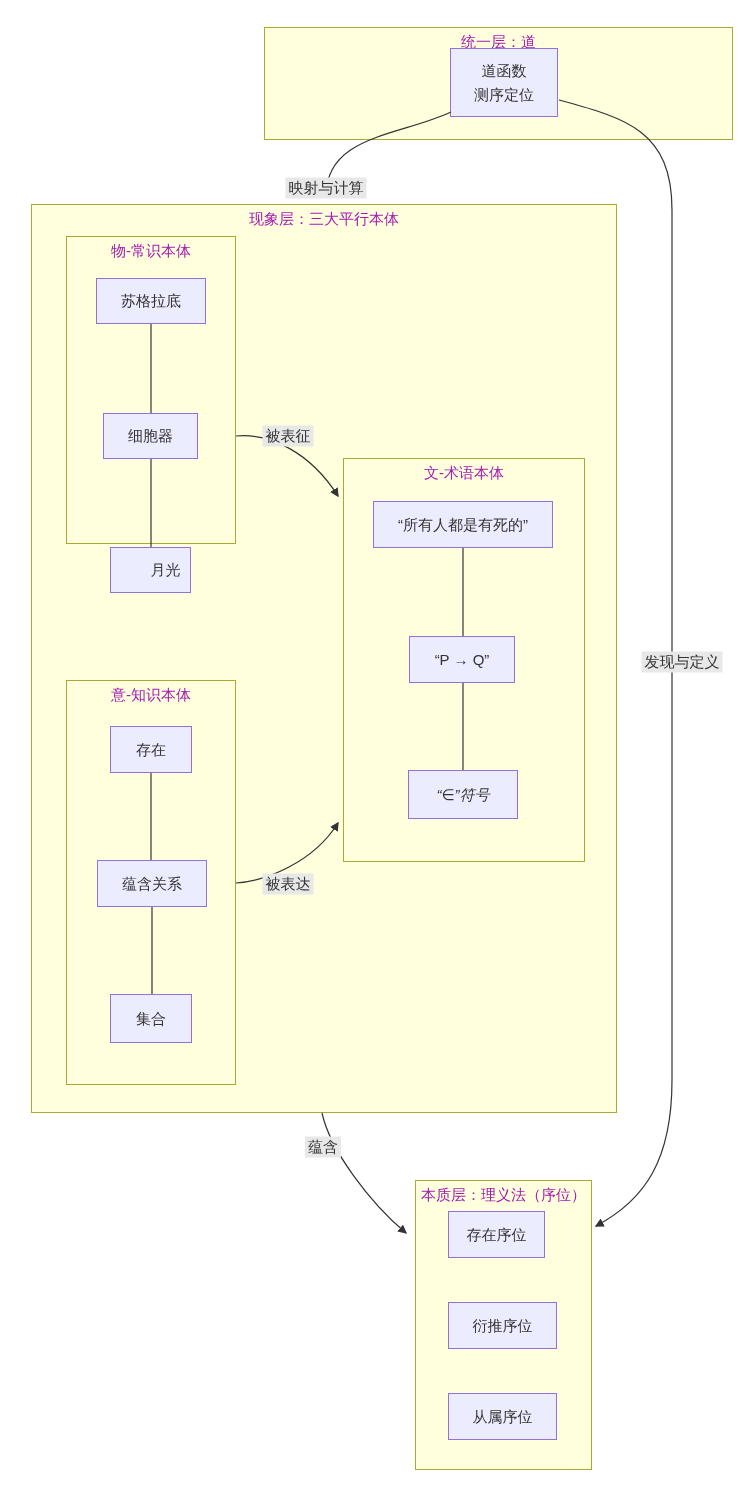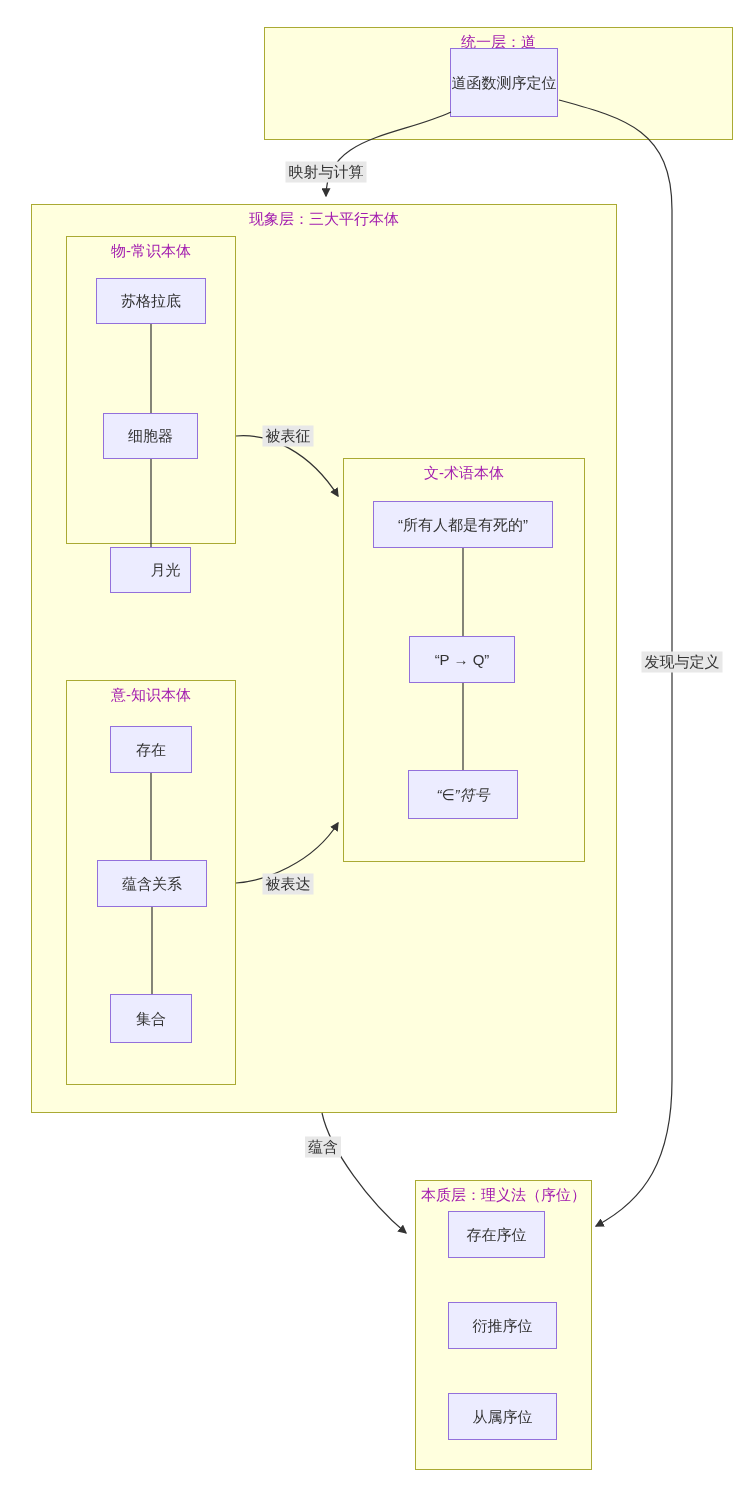--- a/index.html
+++ b/index.html
@@ -28,20 +28,21 @@
     padding-top: 5px;
     font-size: 15px;
     color: #a21caf;
   }
   .node {
     position: absolute;
     background: #ececff;
     border: 1px solid #9370db;
     box-sizing: border-box;
     display: flex;
+    flex-direction: column;
     align-items: center;
     justify-content: center;
     text-align: center;
     font-size: 15px;
     line-height: 1.55;
     color: #333333;
     z-index: 2;
   }
   svg.edges {
     position: absolute;
@@ -125,19 +126,19 @@
       <path d="M463,548 L463,636"></path>
       <path d="M463,683 L463,770"></path>
       <path d="M451,112 C400,136 326,135 326,196" marker-end="url(#arrow)"></path>
       <path d="M559,100 C625,118 672,130 672,210 L672,1080 C672,1160 645,1200 596,1226" marker-end="url(#arrow)"></path>
       <path d="M236,436 C270,433 310,452 338,496" marker-end="url(#arrow)"></path>
       <path d="M236,883 C265,881 313,863 338,823" marker-end="url(#arrow)"></path>
       <path d="M322,1113 C330,1150 370,1203 406,1233" marker-end="url(#arrow)"></path>
     </g>
   </svg>
 
-  <div class="edge-label" style="left:326px; top:172px;">映射与计算</div>
+  <div class="edge-label" style="left:326px; top:188px;">映射与计算</div>
   <div class="edge-label" style="left:288px; top:436px;">被表征</div>
   <div class="edge-label" style="left:288px; top:884px;">被表达</div>
   <div class="edge-label" style="left:323px; top:1147px;">蕴含</div>
   <div class="edge-label" style="left:682px; top:662px;">发现与定义</div>
 
 </div>
 
 </body></html>

